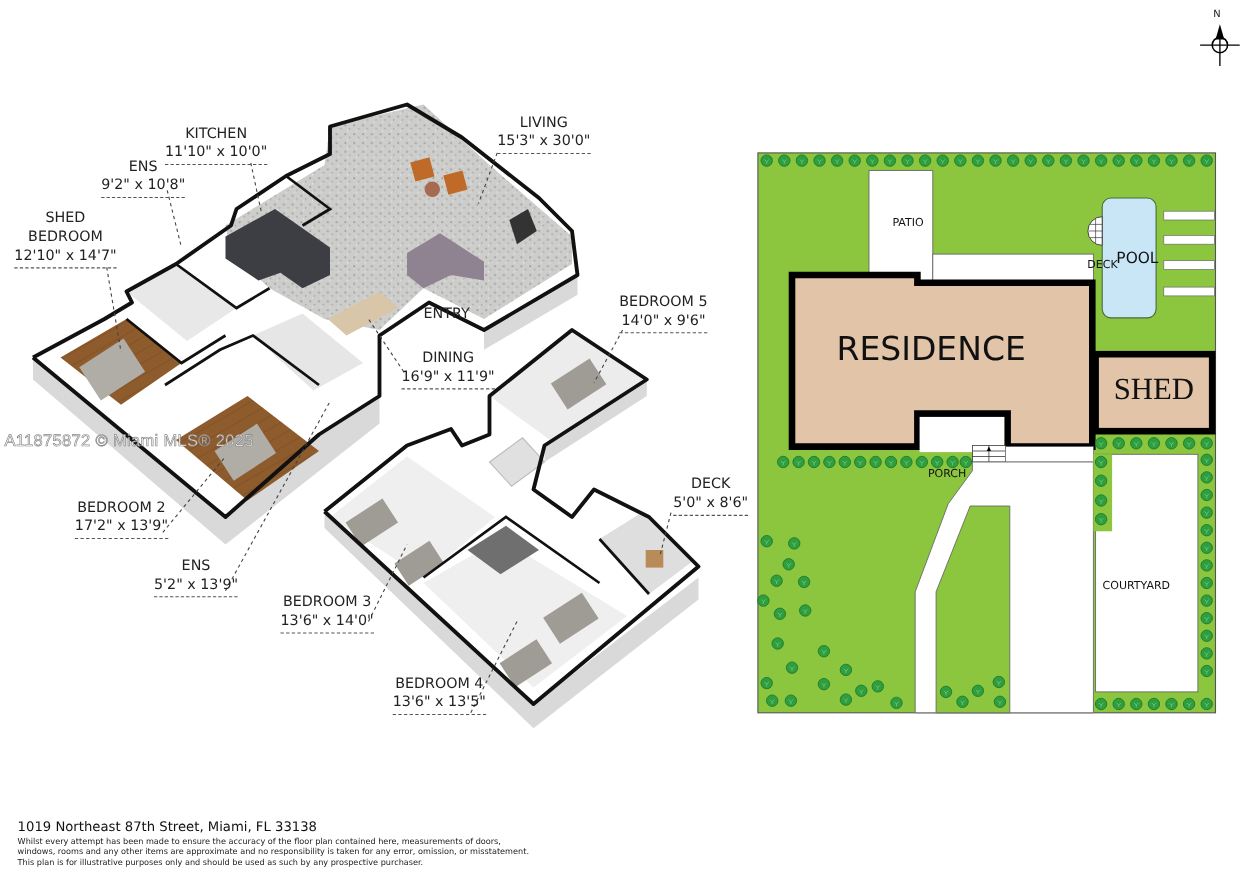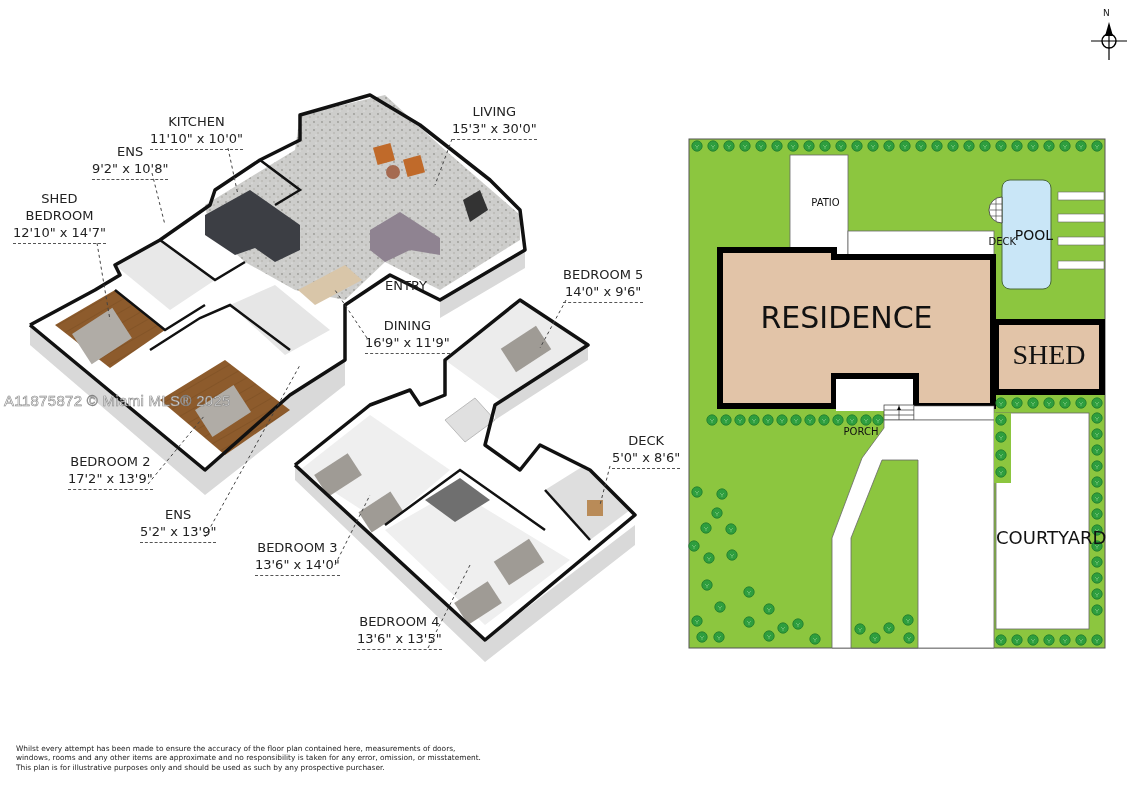--- a/index.html
+++ b/index.html
@@ -318,27 +318,28 @@
       <use href="#tree" x="909" y="638"></use>
   </g>
 </svg>
 
 <div class="site-lbl" style="left:790px; top:197px; width:71px; font-size:10px;">PATIO</div>
 <div class="site-lbl" style="left:848px; top:236px; width:168px; font-size:10px;text-align:right;">DECK</div>
 <div class="site-lbl" style="left:1002px; top:227px; width:64px; font-size:14px;">POOL</div>
 <div class="site-lbl" style="left:720px; top:300px; width:253px; font-size:30px;">RESIDENCE</div>
 <div class="site-lbl" style="left:996px; top:339px; width:106px; font-size:28px;font-family:Liberation Serif, serif;">SHED</div>
 <div class="site-lbl" style="left:836px; top:390px; width:50px; font-size:10px;margin-top:36px;">PORCH</div>
-<div class="site-lbl" style="left:996px; top:527px; width:74px; font-size:18px;">COURTYARD</div>
+<div class="site-lbl" style="left:996px; top:527px; width:74px; font-size:10px;">COURTYARD</div>
 
 <div class="compass">
   <span class="n">N</span>
   <svg width="42" height="54" viewBox="0 0 42 54" style="position:absolute;left:0;top:0;">
     <polygon points="21,14 17,28 25,28" fill="#000"></polygon>
     <circle cx="21" cy="33" r="7" fill="none" stroke="#000" stroke-width="1.4"></circle>
     <line x1="3" y1="33" x2="39" y2="33" stroke="#000" stroke-width="1.2"></line>
     <line x1="21" y1="22" x2="21" y2="52" stroke="#000" stroke-width="1.2"></line>
   </svg>
 </div>
 
 <div class="footer">
+  <div class="addr">1019 Northeast 87th Street, Miami, FL 33138</div>
   <div class="disc">Whilst every attempt has been made to ensure the accuracy of the floor plan contained here, measurements of doors, windows, rooms and any other items are approximate and no responsibility is taken for any error, omission, or misstatement. This plan is for illustrative purposes only and should be used as such by any prospective purchaser.</div>
 </div>
 
 </body></html>

